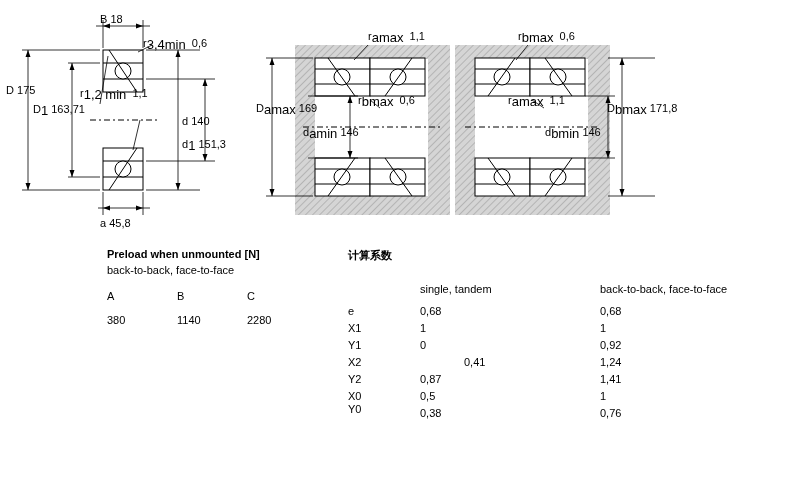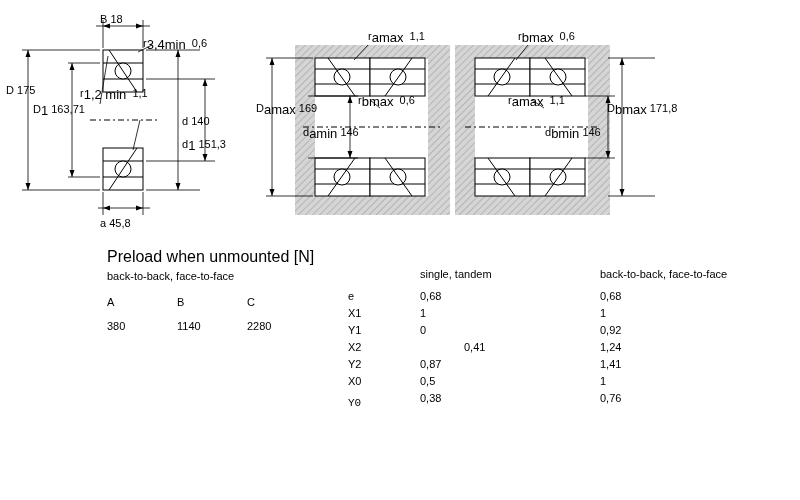--- a/index.html
+++ b/index.html
@@ -5,21 +5,21 @@
   html,body{margin:0;padding:0;}
   body{
     width:800px;height:500px;background:#ffffff;
     font-family:"Liberation Sans", sans-serif;
     color:#000;position:relative;overflow:hidden;
   }
   .stage{position:absolute;left:0;top:0;width:800px;height:496px;}
   .abs{position:absolute;}
   .lbl{font-size:11px;white-space:nowrap;line-height:1;}
   .lbl .sub{font-size:13px;vertical-align:-2px;}
-  .tbl-h{font-size:16px;font-weight:normal;white-space:nowrap;}
+  .tbl-h{font-size:11px;font-weight:bold;white-space:nowrap;}
   .tbl-t{font-size:11px;white-space:nowrap;}
   svg{display:block;}
 </style>
 </head>
 <body>
 
 <div class="stage">
 
   <svg class="abs" style="left:0px;top:0px;" width="250" height="240">
     <g stroke="#000" stroke-width="1" fill="none">
@@ -255,20 +255,21 @@
       <div class="abs tbl-t" style="left:0px;top:0px;">A</div>
       <div class="abs tbl-t" style="left:70px;top:0px;">B</div>
       <div class="abs tbl-t" style="left:140px;top:0px;">C</div>
       <div class="abs tbl-t" style="left:0px;top:24px;">380</div>
       <div class="abs tbl-t" style="left:70px;top:24px;">1140</div>
       <div class="abs tbl-t" style="left:140px;top:24px;">2280</div>
     </div>
   </div>
 
   <div class="abs" style="left:348px;top:248px;width:430px;">
+    <div class="tbl-h">计算系数</div>
     <div style="position:relative;margin-top:20px;height:140px;">
       <div class="abs tbl-t" style="left:72px;top:0px;">single, tandem</div>
       <div class="abs tbl-t" style="left:252px;top:0px;">back-to-back, face-to-face</div>
 
       <div class="abs tbl-t" style="left:0px;top:22px;"><span>e</span><span class="sub"></span></div>
       <div class="abs tbl-t" style="left:72px;top:22px;">0,68</div>
       <div class="abs tbl-t" style="left:252px;top:22px;">0,68</div>
 
       <div class="abs tbl-t" style="left:0px;top:39px;"><span>X</span><span class="sub">1</span></div>
       <div class="abs tbl-t" style="left:72px;top:39px;">1</div>
@@ -283,19 +284,19 @@
       <div class="abs tbl-t" style="left:252px;top:73px;">1,24</div>
 
       <div class="abs tbl-t" style="left:0px;top:90px;"><span>Y</span><span class="sub">2</span></div>
       <div class="abs tbl-t" style="left:72px;top:90px;">0,87</div>
       <div class="abs tbl-t" style="left:252px;top:90px;">1,41</div>
 
       <div class="abs tbl-t" style="left:0px;top:107px;"><span>X</span><span class="sub">0</span></div>
       <div class="abs tbl-t" style="left:72px;top:107px;">0,5</div>
       <div class="abs tbl-t" style="left:252px;top:107px;">1</div>
 
-      <div class="abs tbl-t" style="left:0px;top:129px;font-family:Liberation Mono, monospace;"><span>Y</span><span class="sub">0</span></div>
+      <div class="abs tbl-t" style="left:0px;top:120px;"><span>Y</span><span class="sub">0</span></div>
       <div class="abs tbl-t" style="left:72px;top:124px;">0,38</div>
       <div class="abs tbl-t" style="left:252px;top:124px;">0,76</div>
     </div>
   </div>
 
 </div>
 
 </body></html>

